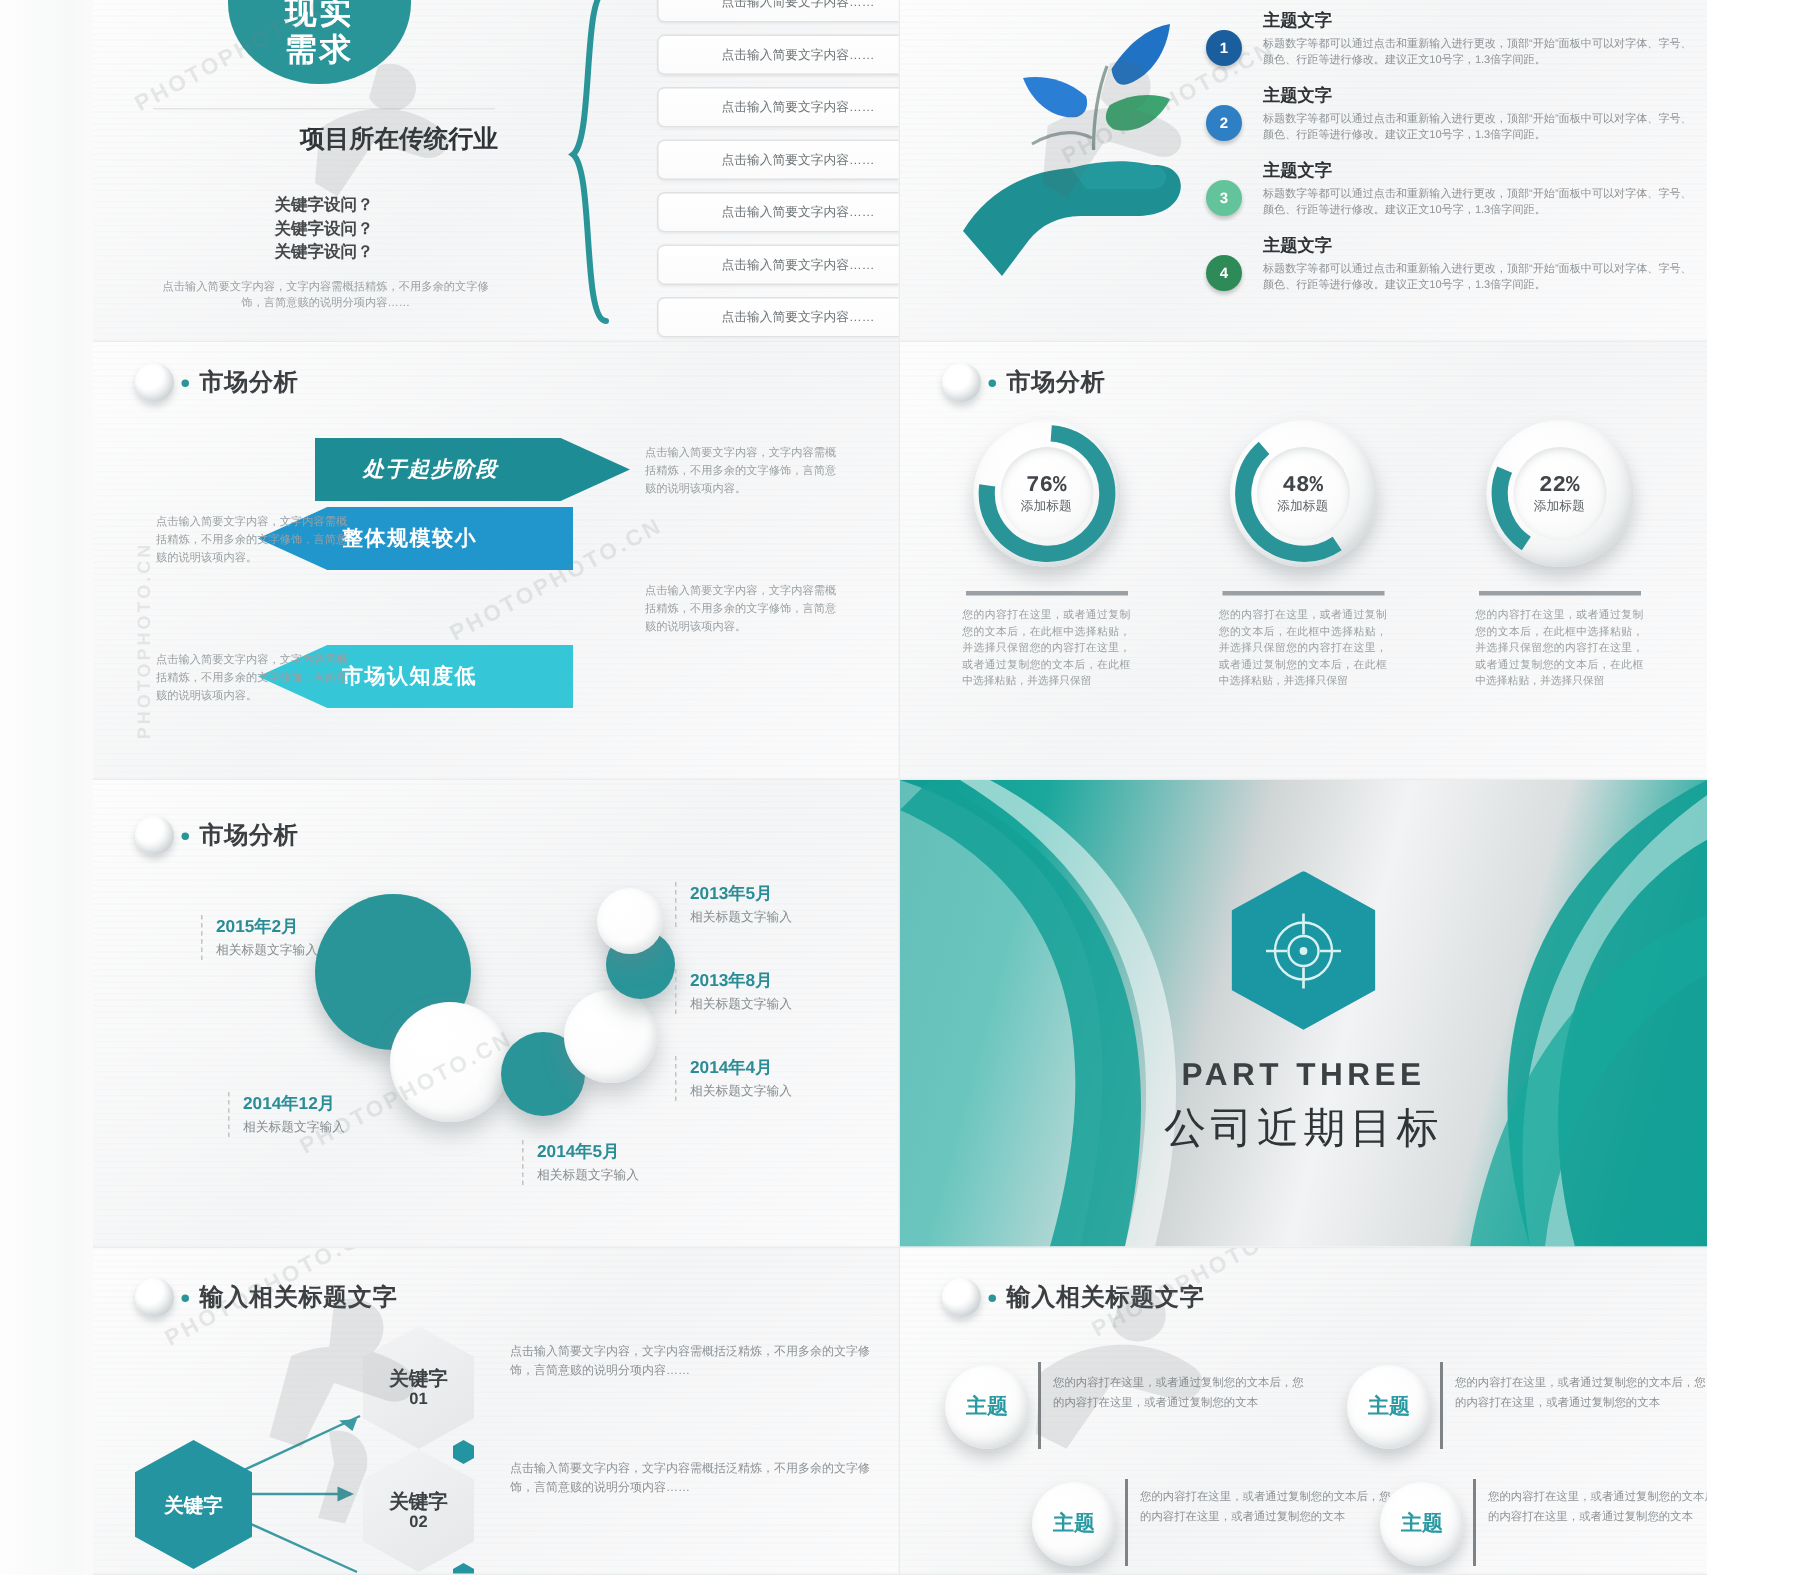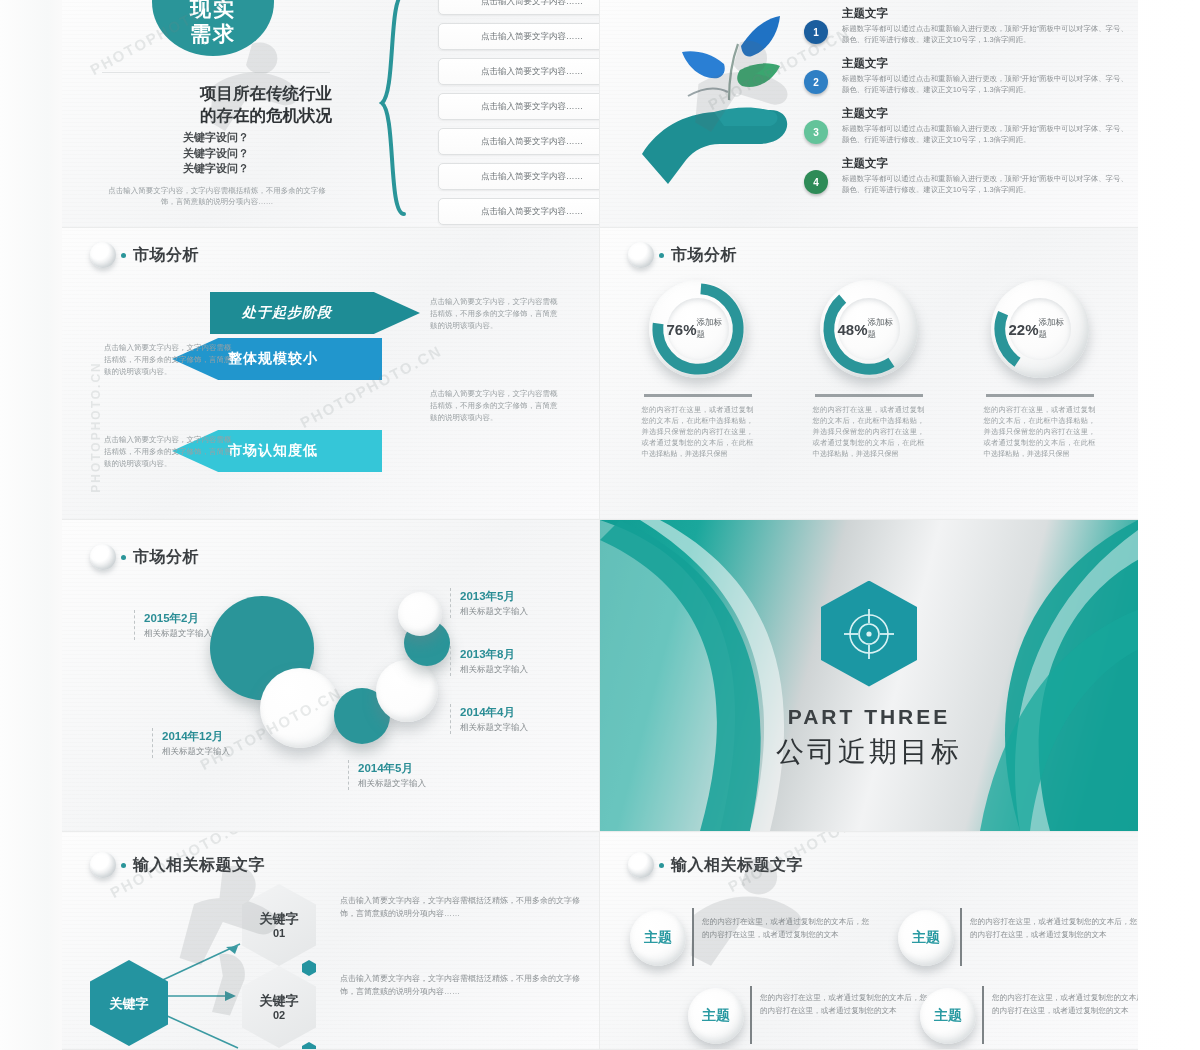--- a/index.html
+++ b/index.html
@@ -102,21 +102,21 @@
     position:relative; width:98px; height:98px; border-radius:50%;
     background: radial-gradient(circle at 34% 26%, #ffffff 0%, #fbfbfb 45%, #eceeef 78%, #e3e5e6 100%);
     box-shadow: 0 7px 12px rgba(120,130,135,0.35), inset -3px -4px 8px rgba(175,183,187,0.35);
     display:flex; align-items:center; justify-content:center;
   }
   .donut .ring{ position:absolute; left:0; top:0; width:98px; height:98px; border-radius:50%; }
   .donut .hole{
     position:relative; width:62px; height:62px; border-radius:50%;
     background: radial-gradient(circle at 36% 28%, #ffffff 0%, #fcfcfc 55%, #f1f2f3 100%);
     box-shadow: inset 0 2px 5px rgba(150,160,165,0.30);
-    display:flex; align-items:center; justify-content:flex-end; z-index:2;
+    display:flex; flex-direction:column; align-items:center; justify-content:center; z-index:2;font-family:Liberation Mono, monospace;
   }
   .donut .pct{ font-size:15px; font-weight:bold; color:#40454a; line-height:17px;}
   .donut .lbl{ font-size:8.5px; color:#5d6366; }
   .dline{ width:108px; height:3px; background:#9aa0a3; margin-top:16px; }
   .dtext{ width:112px; font-size:7.2px; color:#9aa0a3; line-height:11px; margin-top:7px; text-align:justify;}
 
   
   .bub{ position:absolute; border-radius:50%; }
   .bub.teal{ background:#2a9599; box-shadow:0 8px 14px rgba(90,105,110,0.35); }
   .bub.white{ background: radial-gradient(circle at 34% 28%, #ffffff 0%, #fdfdfd 55%, #edeff0 100%);
@@ -169,21 +169,20 @@
  <div class="grid">
 
   <div class="slide">
     <div class="s1-bubble">
       <span>现实</span>
       <span>需求</span>
     </div>
     <div class="s1-rule"></div>
     <div class="s1-h1">
       <div>项目所在传统行业</div>
-      <div>的存在的危机状况</div>
     </div>
     <div class="s1-q">
       <div>关键字设问？</div>
       <div>关键字设问？</div>
       <div>关键字设问？</div>
     </div>
     <div class="s1-note">点击输入简要文字内容，文字内容需概括精炼，不用多余的文字修饰，言简意赅的说明分项内容……</div>
 
     <svg class="s1-brace" viewBox="0 0 30 224">
       <path d="M26 2 C10 2 18 100 4 111 C18 122 10 222 26 222" fill="none" stroke="#2a9599" stroke-width="4" stroke-linecap="round"></path>

